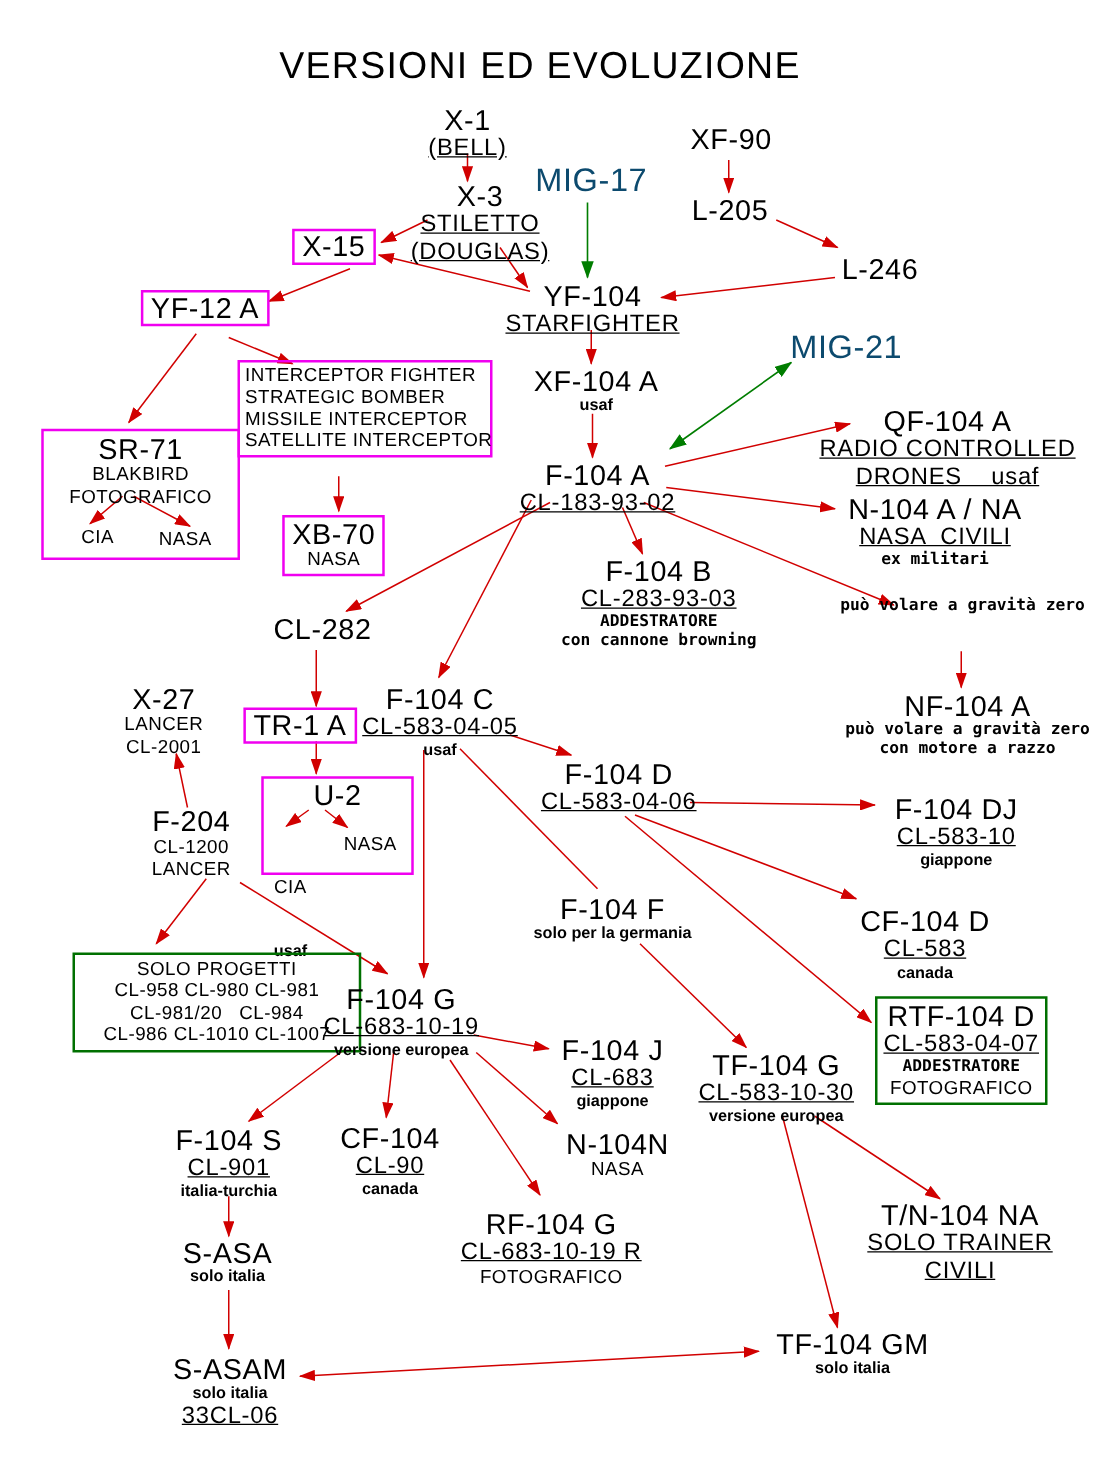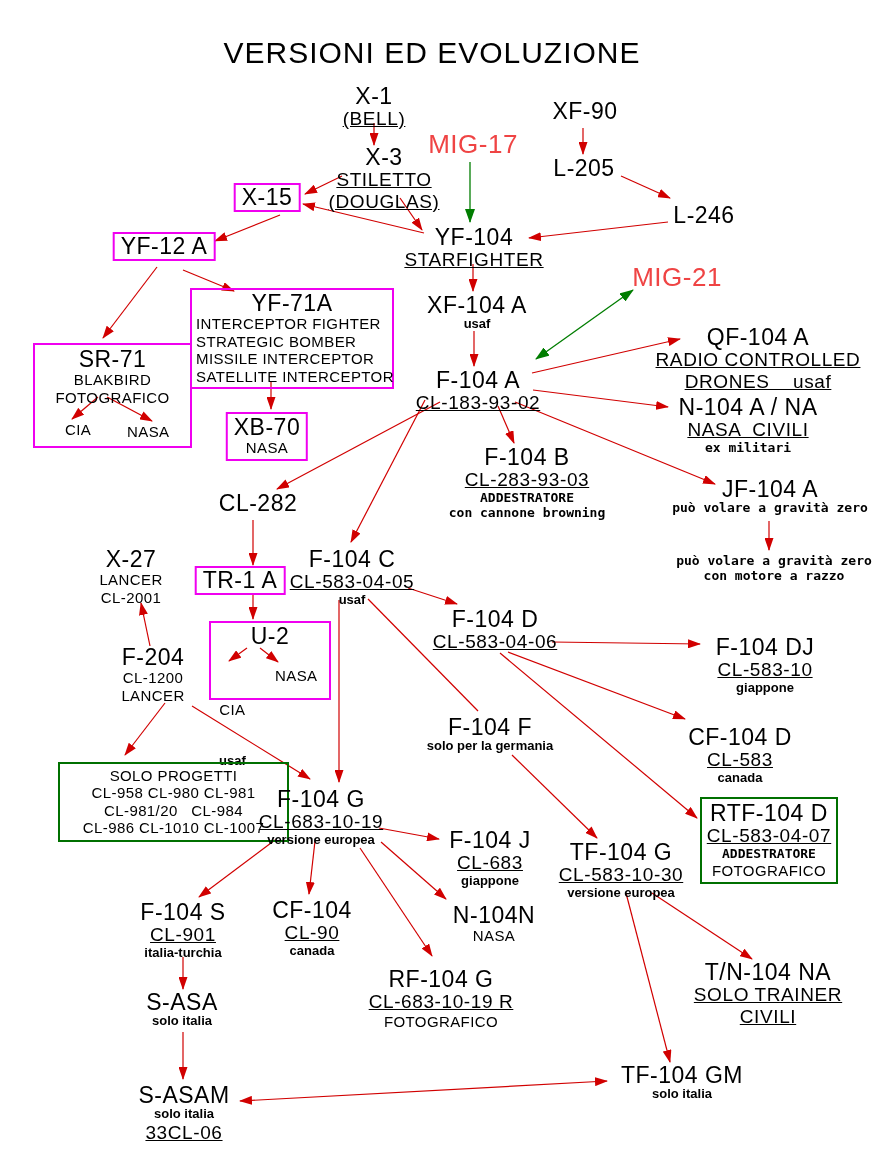--- a/index.html
+++ b/index.html
@@ -3,21 +3,21 @@
 <meta charset="utf-8">
 <style>
   html,body{margin:0;padding:0;background:#ffffff;}
   body{width:882px;height:1169px;position:relative;overflow:hidden;
        font-family:"Liberation Sans",sans-serif;color:#000;}
   #edges{position:absolute;left:0;top:0;}
   .node{position:absolute;text-align:center;transform:translateX(-50%);}
   .node.abs{transform:none;}
   .node div{white-space:pre;}
   .t  {font-size:23px;line-height:1.02;letter-spacing:.5px;}
-  .tg {font-size:26px;line-height:1.0;letter-spacing:.5px;color:#ef4444;}
+  .tg {font-size:26px;line-height:1.0;letter-spacing:.5px;color:#0c4a6e;}
   .s  {font-size:19px;line-height:1.12;letter-spacing:.6px;text-decoration:underline;}
   .s6 {font-size:15px;line-height:1.16;letter-spacing:.4px;}
   .b  {font-size:13px;line-height:1.12;font-weight:bold;letter-spacing:0;}
   .m  {font-size:13px;line-height:1.15;font-weight:bold;
        font-family:"DejaVu Sans Mono",monospace;letter-spacing:0;}
   .box-m{border:2px solid #f000f0;}
   .box-g{border:2px solid #007000;}
   .pad{padding:1px 6px;}
   .la{text-align:left;padding-left:4px;}
   .title{position:absolute;left:432px;top:36px;transform:translateX(-50%);
@@ -126,21 +126,20 @@
 <div class="node" style="left:474px;top:226px">
   <div class="t">YF-104</div>
   <div class="s">STARFIGHTER</div>
 </div>
 
 <div class="node box-m pad" style="left:164px;top:232px">
   <div class="t">YF-12 A</div>
 </div>
 
 <div class="node abs box-m" style="left:190px;top:288px;width:200px;padding:2px 0">
-  <div class="t">YF-71A</div>
   <div class="s6 la">INTERCEPTOR FIGHTER</div>
   <div class="s6 la">STRATEGIC BOMBER</div>
   <div class="s6 la">MISSILE INTERCEPTOR</div>
   <div class="s6 la">SATELLITE INTERCEPTOR</div>
 </div>
 
 <div class="node abs box-m" style="left:33px;top:343px;width:155px;height:101px;position:absolute">
   <div class="t" style="margin-top:3px">SR-71</div>
   <div class="s6">BLAKBIRD</div>
   <div class="s6">FOTOGRAFICO</div>
@@ -180,25 +179,25 @@
 </div>
 
 <div class="node" style="left:527px;top:446px">
   <div class="t">F-104 B</div>
   <div class="s">CL-283-93-03</div>
   <div class="m">ADDESTRATORE</div>
   <div class="m">con cannone browning</div>
 </div>
 
 <div class="node" style="left:770px;top:478px">
-  <div class="t">JF-104 A</div>
   <div class="m">può volare a gravità zero</div>
 </div>
 
 <div class="node" style="left:774px;top:554px">
+  <div class="t">NF-104 A</div>
   <div class="m">può volare a gravità zero</div>
   <div class="m">con motore a razzo</div>
 </div>
 
 <div class="node" style="left:258px;top:492px">
   <div class="t">CL-282</div>
 </div>
 
 <div class="node" style="left:131px;top:548px">
   <div class="t">X-27</div>

